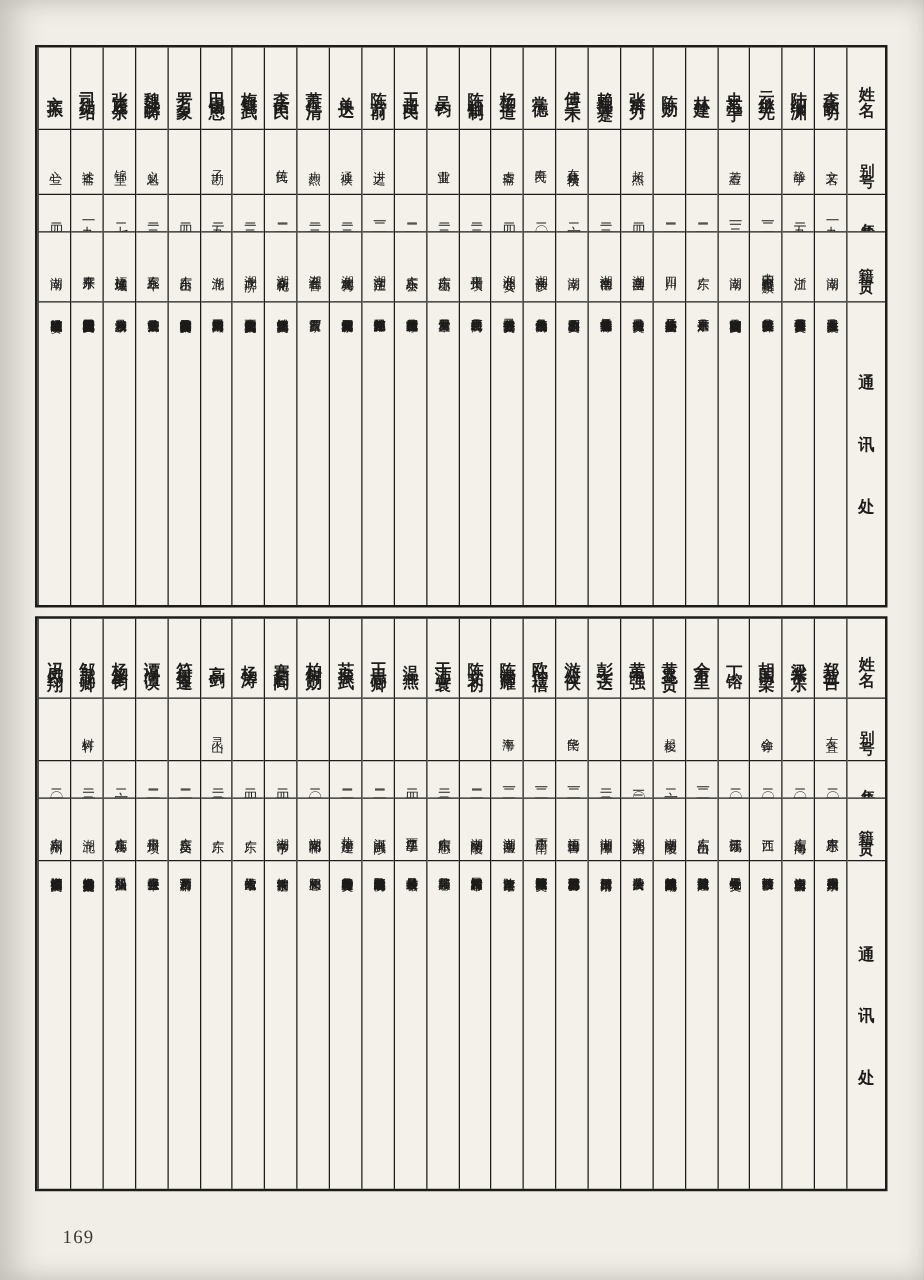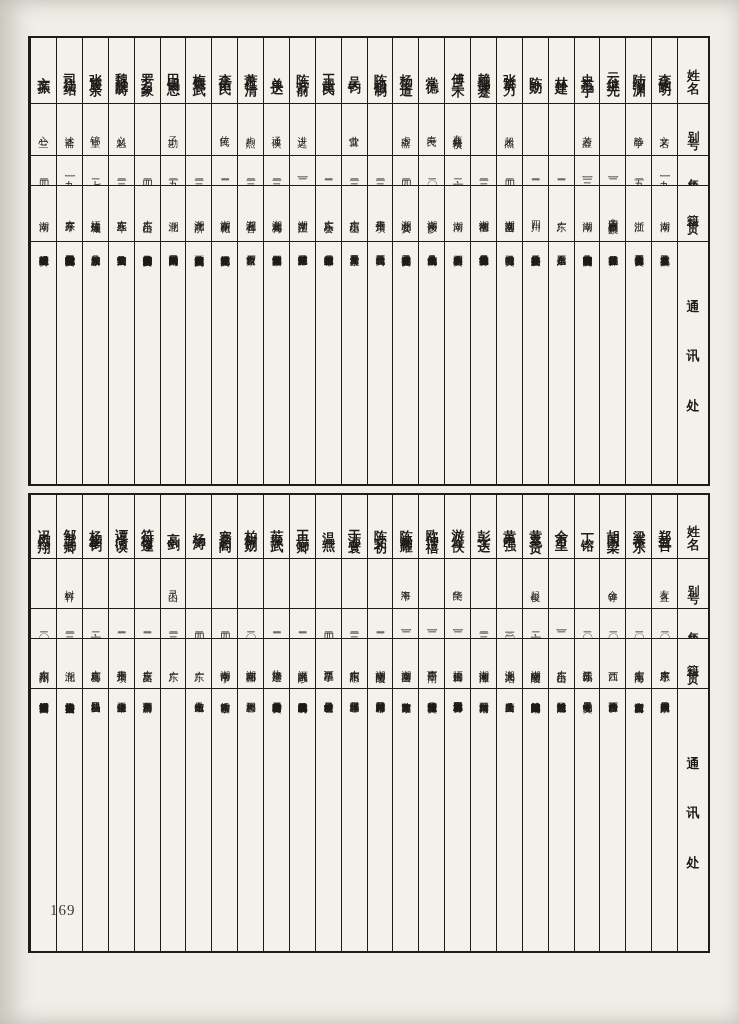--- a/index.html
+++ b/index.html
@@ -47,21 +47,21 @@
     justify-content:flex-start;padding:6px 1px 4px 1px;
     border-bottom:none;
   }
   .header-cell{font-weight:bold;}
   .h-name{letter-spacing:12px;font-size:13px;}
   .h-alias{letter-spacing:9px;font-size:12px;}
   .h-age{letter-spacing:2px;font-size:11px;}
   .h-native{letter-spacing:9px;font-size:12px;}
   .h-address{letter-spacing:50px;font-size:13px;justify-content:center;padding:0;}
   .page-number{
-    position:absolute;left:50px;top:902px;
+    position:absolute;left:50px;top:982px;
     font-size:15px;color:#3a3832;letter-spacing:1px;
   }
 </style>
 </head>
 <body>
 
 <div class="page">
   <div class="sheet">
     <div class="tbl tbl-top" id="table-0">
         <div class="col header-col">

